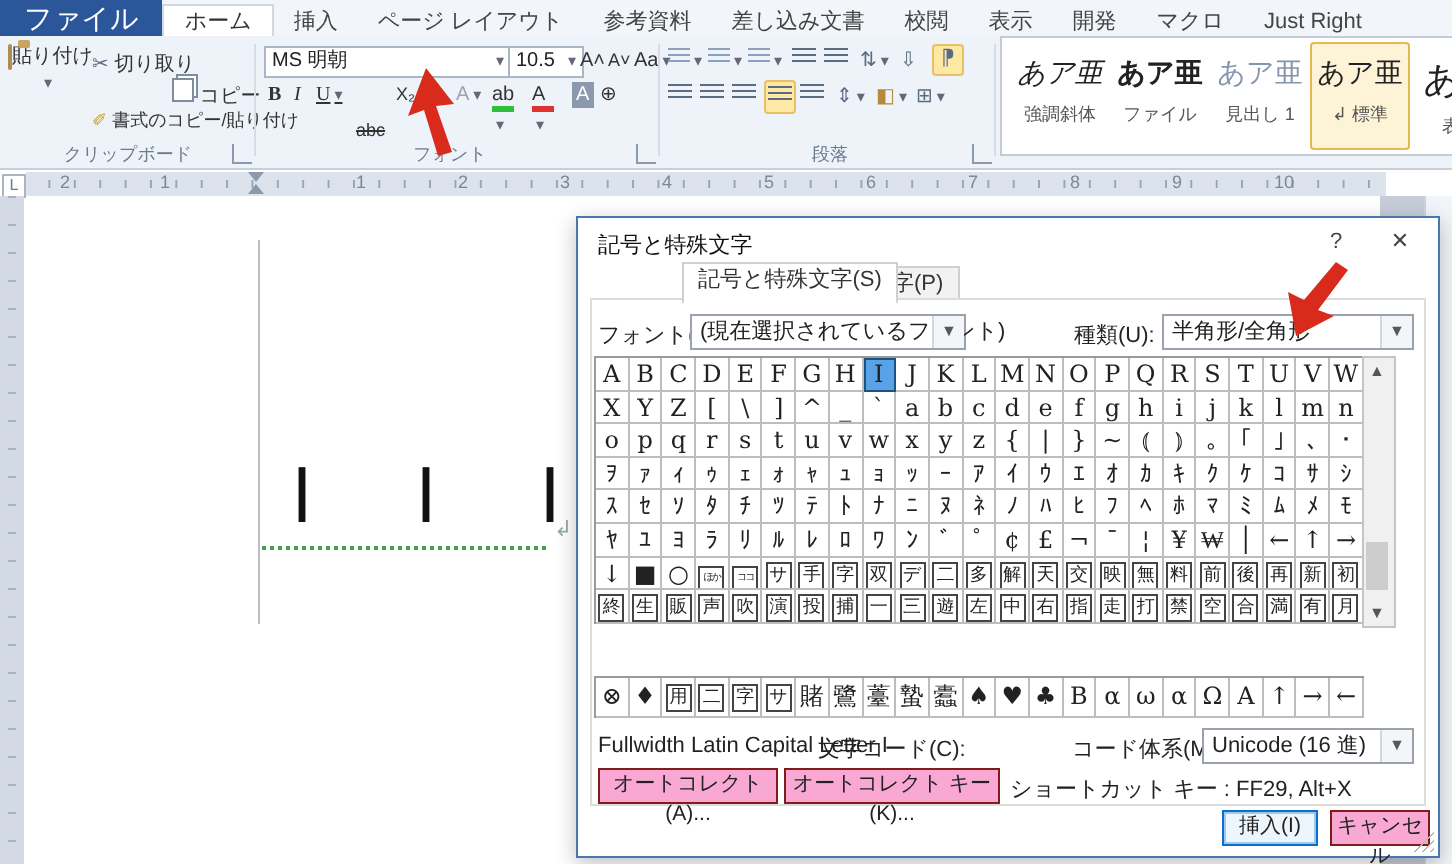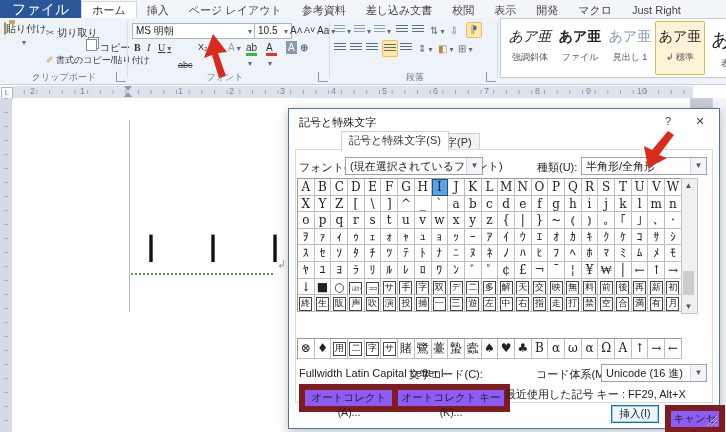--- a/index.html
+++ b/index.html
@@ -57,21 +57,21 @@
   
   #dlg{left:288px;top:108px;width:430px;height:319px;background:#fff;border:1px solid #4a77b0;box-shadow:0 3px 10px rgba(0,0,0,.25);}
   #dlg-title{left:10px;top:6px;font-size:11px;color:#111;}
   .cap-btn{position:absolute;top:4px;width:22px;height:16px;text-align:center;line-height:16px;color:#444;font-size:11px;}
   .dtab{position:absolute;top:24px;height:17px;line-height:17px;padding:0 7px;font-size:11px;border:1px solid #d0d0d0;background:#f2f2f2;color:#333;}
   .dtab.active{background:#fff;border-bottom:1px solid #fff;height:19px;top:22px;z-index:2;}
   #tabframe{left:6px;top:40px;width:416px;height:252px;border:1px solid #dcdcdc;background:#fff;}
   .dlabel{position:absolute;font-size:11px;color:#222;white-space:nowrap;}
   .wcombo{position:absolute;background:#fff;border:1px solid #9aa2ad;height:16px;line-height:16px;font-size:11px;padding-left:4px;white-space:nowrap;}
   .wcombo .arr{position:absolute;right:0;top:0;width:15px;height:16px;background:#f4f5f6;border-left:1px solid #d4d7da;color:#556;font-size:8px;text-align:center;line-height:16px;}
-  .wbtn{position:absolute;background:#8b5cf6;border:6px solid #7f1d1d;height:16px;line-height:15px;font-size:10.5px;text-align:center;color:#222;}
+  .wbtn{position:absolute;background:#f9a8d4;border:1px solid #7f1d1d;height:16px;line-height:15px;font-size:10.5px;text-align:center;color:#222;}
   .wbtn.def{background:#eef6fd;border:1px solid #0d6fc8;box-shadow:0 0 0 1px #9cc9ef inset;}
   #grid{left:8px;top:69px;border-top:1px solid #9a9a9a;border-left:1px solid #9a9a9a;display:grid;grid-template-columns:repeat(23,16.7px);grid-auto-rows:16.6px;background:#fff;}
   .cell{border-right:1px solid #bdbdbd;border-bottom:1px solid #bdbdbd;text-align:center;line-height:16px;font-size:12px;font-family:"DejaVu Serif",serif;overflow:hidden;}
   .cell.sel{background:#5aa2e8;outline:1px solid #1c5180;outline-offset:-1px;}
   .bx{display:inline-block;border:1px solid #444;font-size:9px;line-height:11px;min-width:11px;height:12px;vertical-align:1px;font-family:"Liberation Sans",sans-serif;}
   .bx.small{font-size:5px;letter-spacing:-1px;line-height:11px;}
   #gscroll{left:392px;top:69px;width:15px;height:134px;background:#f0f0f0;border:1px solid #c5c5c5;}
   .garr{position:absolute;left:0;width:13px;height:13px;text-align:center;font-size:8px;color:#555;line-height:13px;}
   #gthumb{position:absolute;left:1px;top:92px;width:11px;height:24px;background:#cdcdcd;}
   #recent-grid{left:8px;top:229px;border-top:1px solid #9a9a9a;border-left:1px solid #9a9a9a;display:grid;grid-template-columns:repeat(23,16.7px);grid-auto-rows:20px;background:#fff;}
@@ -409,21 +409,21 @@
         <div class="cell">←</div>
       </div>
 
     <div class="dlabel" style="left:10px;top:258px;">Fullwidth Latin Capital Letter I</div>
     <div class="dlabel" style="left:120px;top:258px;">文字コード(C):</div>
     <div class="dlabel" style="left:247px;top:258px;">コード体系(M):</div>
     <div class="wcombo" style="left:312px;top:255px;width:100px;"><span>Unicode (16 進)</span><span class="arr">▼</span></div>
 
     <div class="wbtn" style="left:10px;top:275px;width:88px;">オートコレクト(A)...</div>
     <div class="wbtn" style="left:103px;top:275px;width:106px;">オートコレクト キー(K)...</div>
-    <div class="dlabel" style="left:216px;top:278px;">最近使用した記号 キー : FF29, Alt+X</div>
+    <div class="dlabel" style="left:216px;top:278px;">ショートカット キー : FF29, Alt+X</div>
 
     <div class="wbtn def" style="left:322px;top:296px;width:46px;">挿入(I)</div>
     <div class="wbtn" style="left:376px;top:296px;width:48px;">キャンセル</div>
     <div class="abs" id="grip"></div>
   </div>
 
   <svg class="arrow" style="left:0;top:0;" width="726" height="432">
     <g fill="#d92b1c" stroke="none">
       <polygon points="213,34 227,52 218,53 226,76 219,78 212,55 204,58"></polygon>
       <polygon points="648,168 644,146 652,150 668,131 674,135 659,155 667,158"></polygon>

